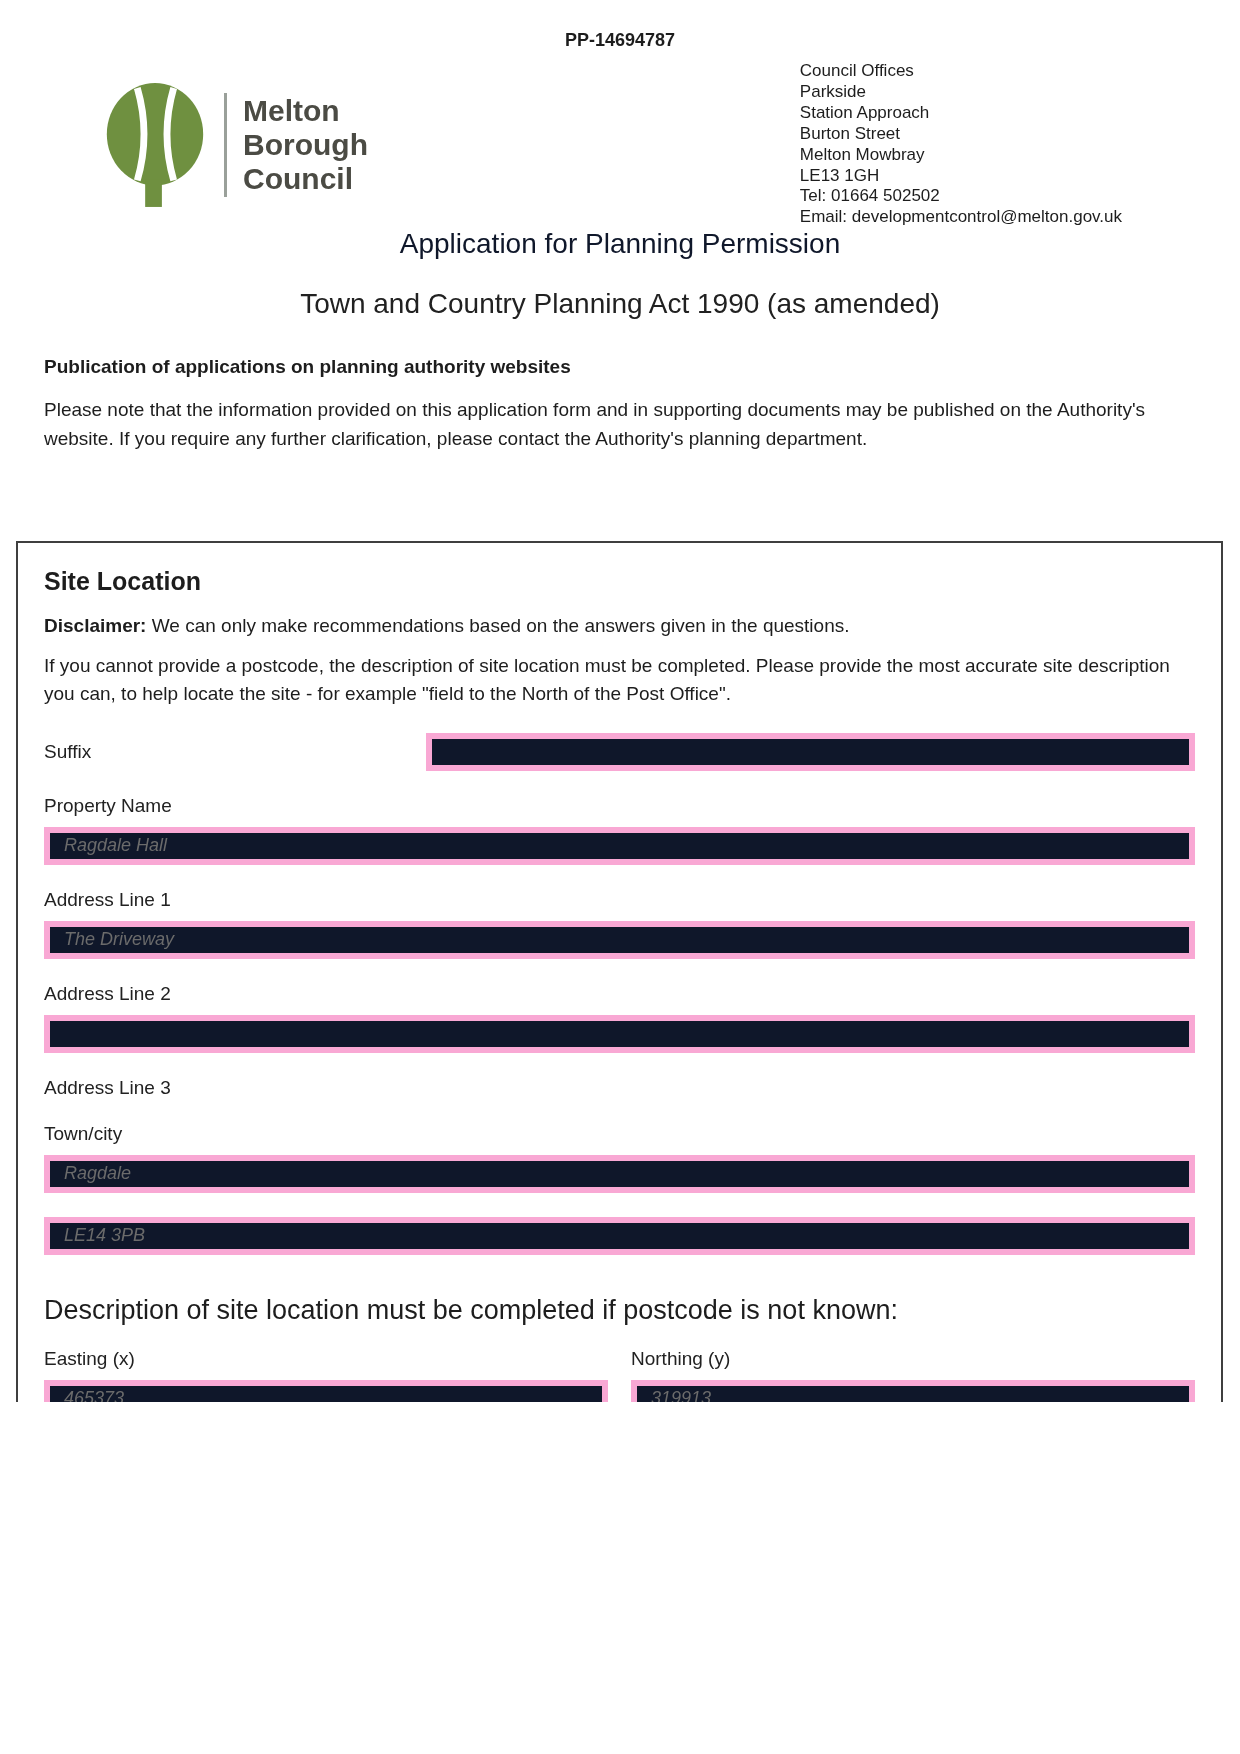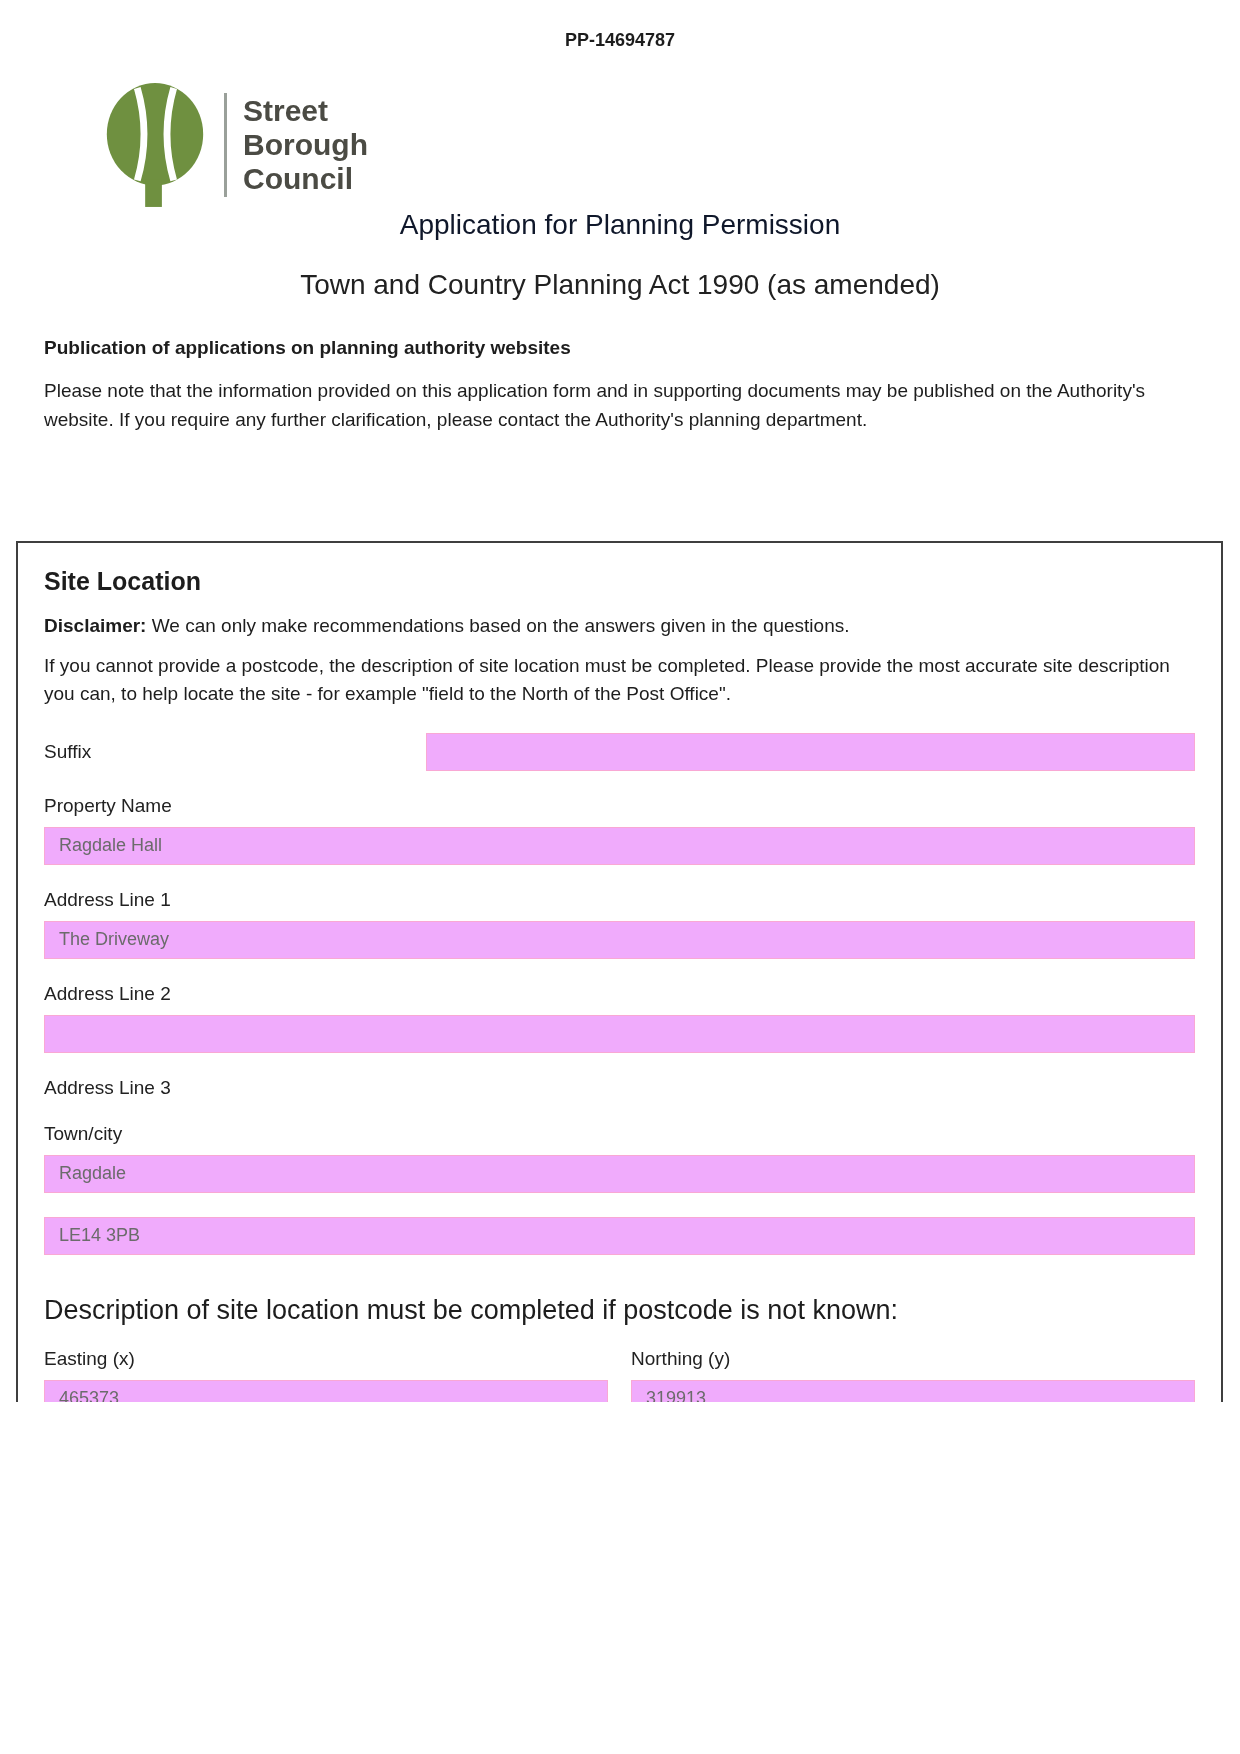--- a/index.html
+++ b/index.html
@@ -29,22 +29,22 @@
     border:2px solid #3f3f3f; border-bottom:none;
     padding:24px 26px 0 26px; overflow:hidden; background:#fff;
   }
   .box-title { font-size:25px; font-weight:700; color:#1d1d1d; }
   .disclaimer { margin-top:16px; font-size:19px; line-height:1.45; }
   .disclaimer b { font-weight:700; }
   .intro { margin-top:12px; font-size:19px; line-height:1.5; }
 
   .field-label { font-size:19px; color:#222; }
   input[type="text"], textarea {
-    border:1px solid #f9a8d4; background:#f0abfc; font-family:"Liberation Sans","DejaVu Sans",sans-serif;
-    font-size:18px; color:#6b6b6b; padding:0 14px; outline:none;
+    border:6px solid #f9a8d4; background:#0f172a; font-family:"Liberation Sans","DejaVu Sans",sans-serif;
+    font-size:18px; color:#6b6b6b; padding:0 14px; outline:none;font-style:italic;
   }
   input[type="text"] { height:38px; }
 
   .row-field { display:flex; align-items:center; margin-top:24px; }
   .row-field .field-label { flex:0 0 382px; }
   .row-field input { flex:1; }
 
   .stack-field { margin-top:24px; }
   .stack-field .field-label { display:block; margin-bottom:10px; }
   .stack-field input { width:100%; }
@@ -73,24 +73,34 @@
   <div class="header">
     <div class="logo">
       <svg class="logo-mark" viewBox="0 0 120 130" xmlns="http://www.w3.org/2000/svg">
         <ellipse cx="60" cy="54" rx="49" ry="52" fill="#6f9040"></ellipse>
         <path d="M42 7 C51 38 51 70 42 101" stroke="#ffffff" stroke-width="7" fill="none"></path>
         <path d="M79 7 C70 38 70 70 79 101" stroke="#ffffff" stroke-width="7" fill="none"></path>
         <rect x="50" y="100" width="17" height="28" fill="#6f9040"></rect>
       </svg>
       <div class="logo-divider"></div>
       <div class="logo-text">
-        <div>Street</div>
+        <div>Melton</div>
         <div>Borough</div>
         <div>Council</div>
       </div>
+    </div>
+    <div class="council-address">
+      <div>Council Offices</div>
+      <div>Parkside</div>
+      <div>Station Approach</div>
+      <div>Burton Street</div>
+      <div>Melton Mowbray</div>
+      <div>LE13 1GH</div>
+      <div>Tel: 01664 502502</div>
+      <div>Email: developmentcontrol@melton.gov.uk</div>
     </div>
   </div>
 
   <div class="title-main">Application for Planning Permission</div>
   <div class="title-sub">Town and Country Planning Act 1990 (as amended)</div>
 
   <div class="pub-heading">Publication of applications on planning authority websites</div>
   <div class="pub-body">Please note that the information provided on this application form and in supporting documents may be published on the Authority's website. If you require any further clarification, please contact the Authority's planning department.</div>
 
   <div class="section-box">

